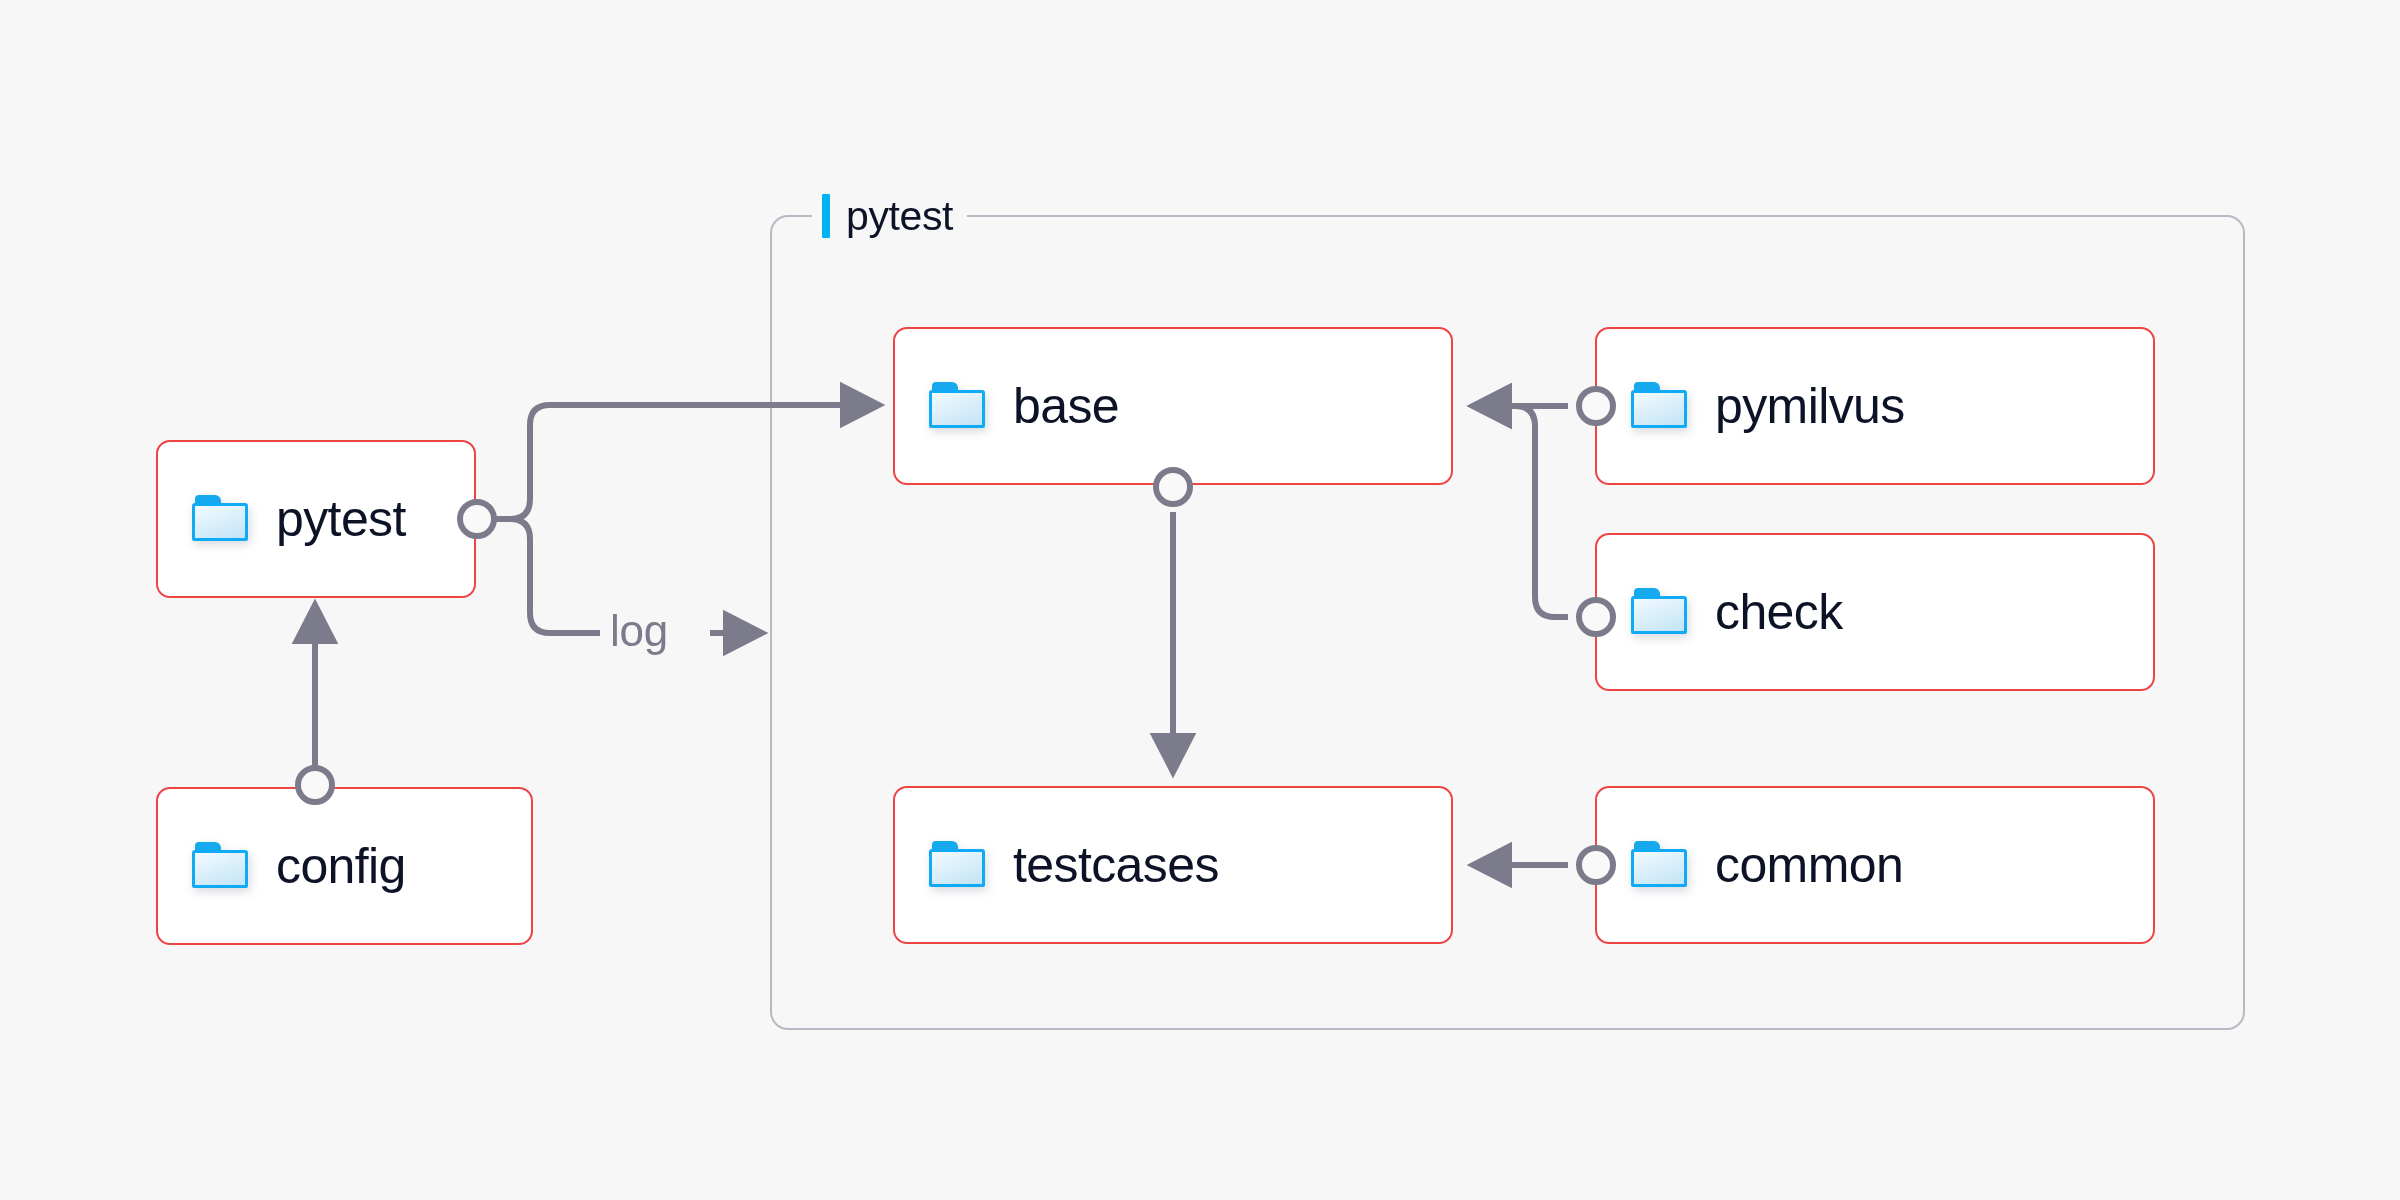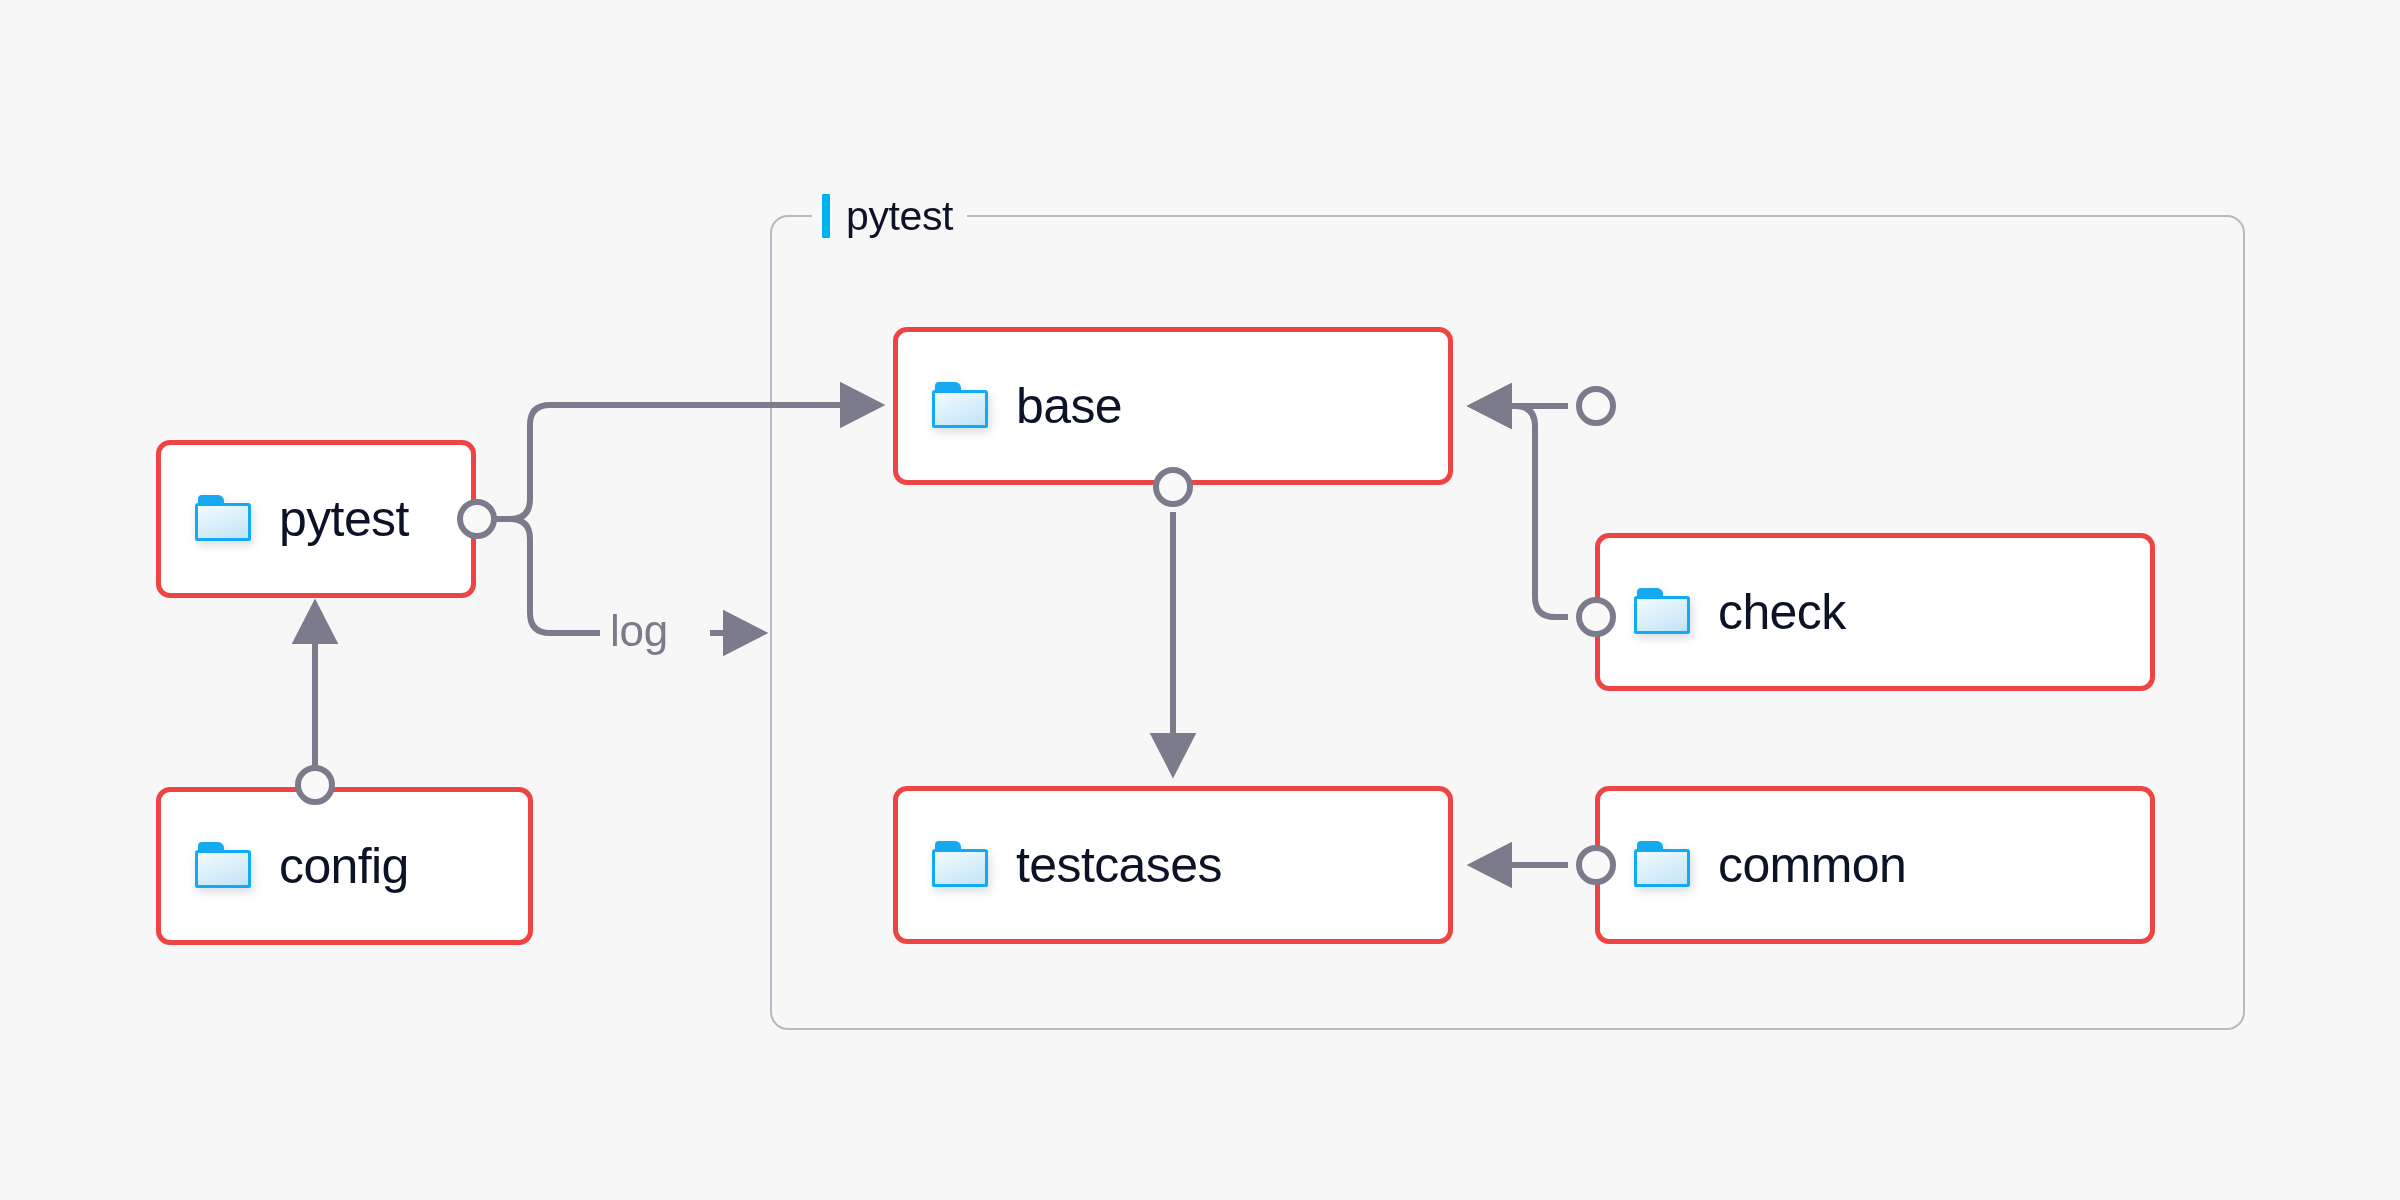--- a/index.html
+++ b/index.html
@@ -46,21 +46,21 @@
     font-size: 41px;
     color: #0d1326;
     letter-spacing: -0.4px;
     white-space: nowrap;
     line-height: 1;
   }
   
   .node {
     position: absolute;
     background: #ffffff;
-    border: 5px solid #ef4444;
+    border: 2px solid #ef4444;
     border-radius: 14px;
     box-sizing: border-box;
     display: flex;
     align-items: center;
     z-index: 4;
   }
   .node-inner {
     display: flex;
     align-items: center;
     gap: 26px;
@@ -221,20 +221,29 @@
   <div class="node" style="left:893px; top:786px; width:560px; height:158px;">
     <div class="node-inner">
       <span class="folder-icon">
         <span class="folder-tab"></span>
           <span class="folder-body"></span>
       </span>
       <span class="node-label">testcases</span>
     </div>
   </div>
 
+  <div class="node" style="left:1595px; top:327px; width:560px; height:158px;">
+    <div class="node-inner">
+      <span class="folder-icon">
+        <span class="folder-tab"></span>
+          <span class="folder-body"></span>
+      </span>
+      <span class="node-label">pymilvus</span>
+    </div>
+  </div>
 
   <div class="node" style="left:1595px; top:533px; width:560px; height:158px;">
     <div class="node-inner">
       <span class="folder-icon">
         <span class="folder-tab"></span>
           <span class="folder-body"></span>
       </span>
       <span class="node-label">check</span>
     </div>
   </div>

